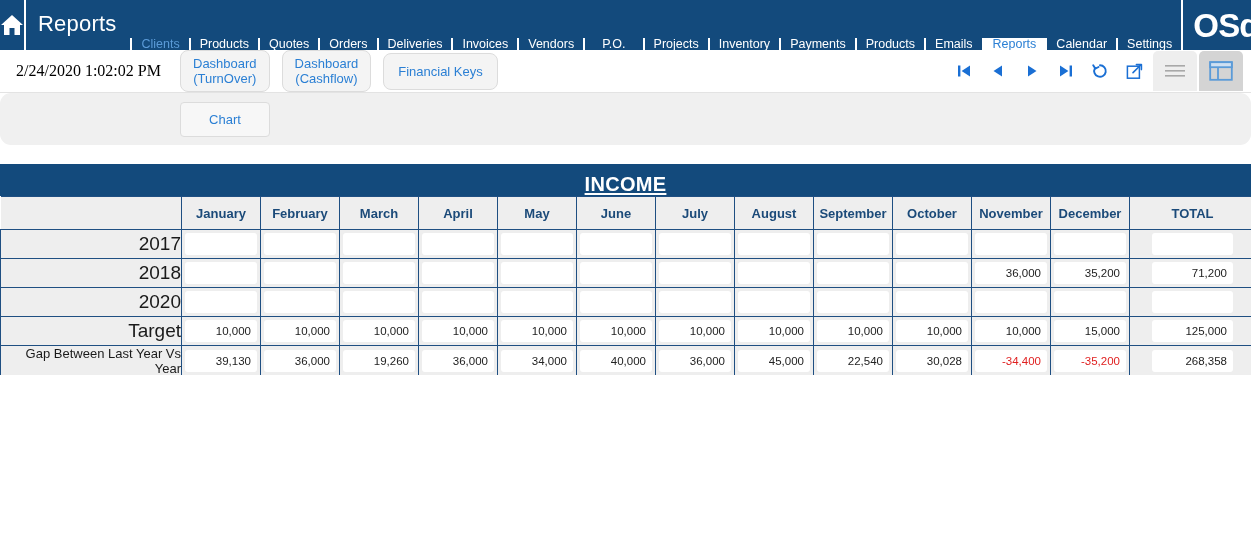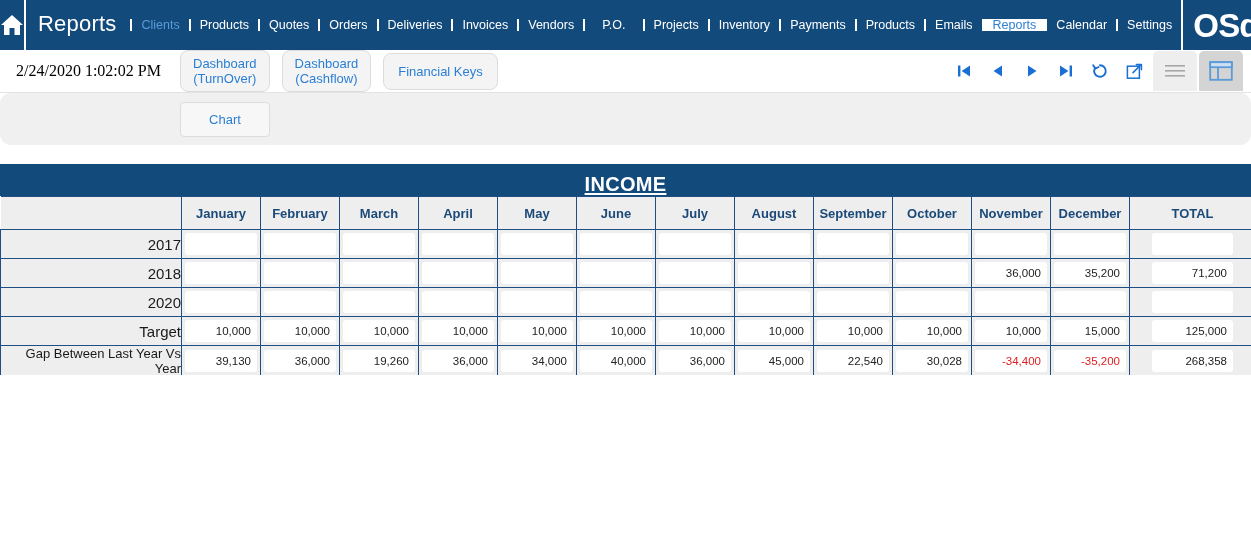--- a/index.html
+++ b/index.html
@@ -21,21 +21,21 @@
   .home-cell {
     width: 33px; display: flex; align-items: center; justify-content: center;
     border-right: 2px solid #ffffff;
   }
   .home-icon svg { display: block; }
   .app-title {
     color: #ffffff; font-size: 22px; letter-spacing: .2px;
     display: flex; align-items: center; padding: 0 14px 2px 12px;
     white-space: nowrap;
   }
-  .nav-tabs { display: flex; align-items: center; margin-left: auto; }
+  .nav-tabs { display: flex; align-items: flex-end; margin-left: auto; }
   .nav-tab {
     display: flex; align-items: center; justify-content: center;
     padding: 0 9px; font-size: 12.5px; color: #ffffff;
     border-left: 2px solid #ffffff;
     white-space: nowrap; cursor: pointer; line-height: 1;
   }
   .nav-tab.active { background: #ffffff; color: #2a7fd4; }
   .logo-cell {
     display: flex; align-items: center; padding: 0 4px 0 10px;
     border-left: 2px solid #ffffff;
@@ -130,21 +130,21 @@
   .cellbox {
     background: #ffffff; border-radius: 3px;
     height: 22px; margin: 3px 3px;
     display: flex; align-items: center; justify-content: flex-end;
     padding-right: 6px;
     font-size: 11.5px; color: #222222;
   }
   .cellbox.neg { color: #e02020; }
   .rowlabel {
     text-align: right; padding-right: 8px;
-    font-size: 15px; color: #1a1a1a; background: #eeeeee;
+    font-size: 19px; color: #1a1a1a; background: #eeeeee;
     font-family: "Liberation Sans", sans-serif;
   }
   .rowlabel.small { font-size: 13px; }
   .col-month { width: 79px; }
   .col-label { width: 181px; }
   .col-total { width: 126px; }
   .totalbox { margin: 3px 22px; }
 
   .page-bg {
     position: absolute; left: 0; top: 375px;

